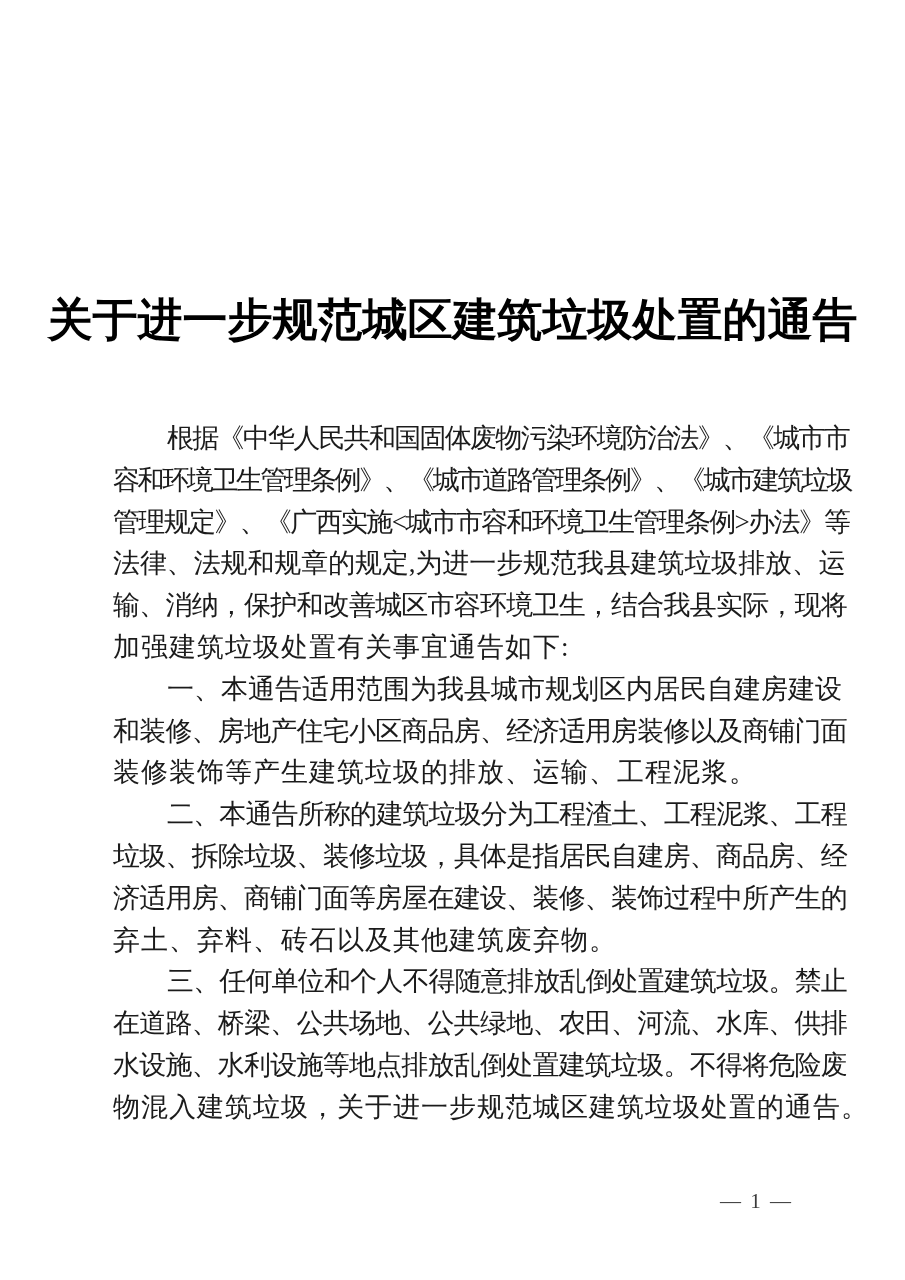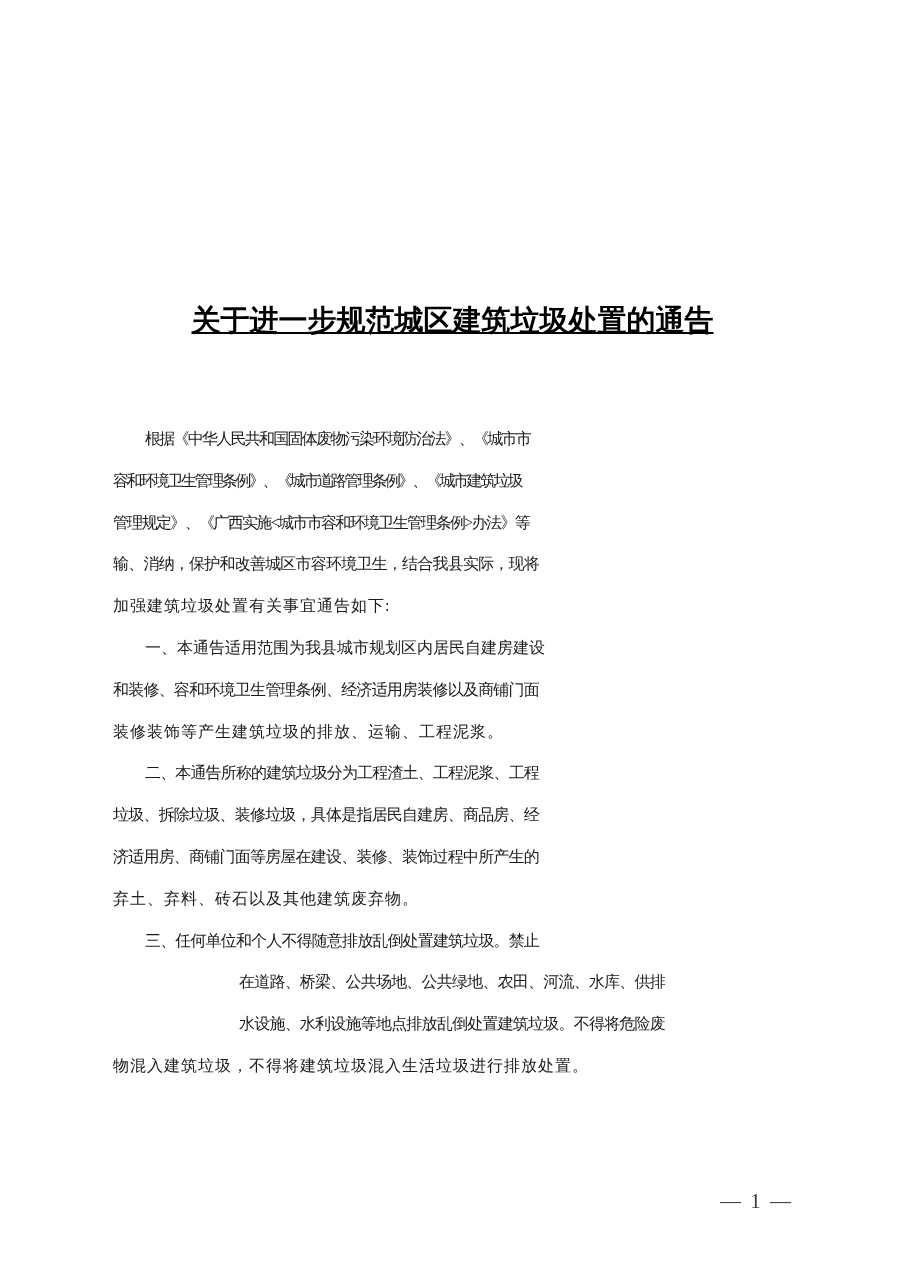--- a/index.html
+++ b/index.html
@@ -16,39 +16,38 @@
     font-family: "Liberation Serif", "DejaVu Serif", serif;
     color: #1b1b1b;
   }
   .doc-title {
     position: absolute;
     top: 297px;
     left: 0;
     width: 100%;
     margin: 0;
     text-align: center;
-    font-size: 29px;
+    font-size: 45px;
     line-height: 46px;
     font-weight: 700;
     color: #000000;
     letter-spacing: 0px;
-    text-decoration: underline;
   }
   .doc-body {
     position: absolute;
     top: 418px;
     left: 113px;
     width: 678px;
   }
   .paragraph {
     margin: 0;
     padding: 0;
   }
   .line {
-    font-size: 16px;
+    font-size: 27px;
     line-height: 41.8px;
     height: 41.8px;
     white-space: nowrap;
     overflow: visible;
     text-align: left;
   }
   .line.first {
     text-indent: 2em;
   }
   .page-footer {
@@ -65,36 +64,37 @@
 <body>
 
 <div class="page">
   <h1 class="doc-title">关于进一步规范城区建筑垃圾处置的通告</h1>
 
   <div class="doc-body">
       <div class="paragraph">
         <div class="line first" style="letter-spacing: -1.74074px;">根据《中华人民共和国固体废物污染环境防治法》、《城市市</div>
         <div class="line" style="letter-spacing: -2.4px;">容和环境卫生管理条例》、《城市道路管理条例》、《城市建筑垃圾</div>
         <div class="line" style="letter-spacing: -1.66667px;">管理规定》、《广西实施&lt;城市市容和环境卫生管理条例&gt;办法》等</div>
+        <div class="line" style="letter-spacing: -0.107143px;">法律、法规和规章的规定,为进一步规范我县建筑垃圾排放、运</div>
         <div class="line" style="letter-spacing: -0.785714px;">输、消纳，保护和改善城区市容环境卫生，结合我县实际，现将</div>
         <div class="line last" style="letter-spacing: 1px;">加强建筑垃圾处置有关事宜通告如下:</div>
       </div>
       <div class="paragraph">
         <div class="line first" style="letter-spacing: 0px;">一、本通告适用范围为我县城市规划区内居民自建房建设</div>
-        <div class="line" style="letter-spacing: -0.785714px;">和装修、容和环境卫生管理条例、经济适用房装修以及商铺门面</div>
+        <div class="line" style="letter-spacing: -0.785714px;">和装修、房地产住宅小区商品房、经济适用房装修以及商铺门面</div>
         <div class="line last" style="letter-spacing: 1px;">装修装饰等产生建筑垃圾的排放、运输、工程泥浆。</div>
       </div>
       <div class="paragraph">
         <div class="line first" style="letter-spacing: -0.846154px;">二、本通告所称的建筑垃圾分为工程渣土、工程泥浆、工程</div>
         <div class="line" style="letter-spacing: -0.785714px;">垃圾、拆除垃圾、装修垃圾，具体是指居民自建房、商品房、经</div>
         <div class="line" style="letter-spacing: -0.785714px;">济适用房、商铺门面等房屋在建设、装修、装饰过程中所产生的</div>
         <div class="line last" style="letter-spacing: 1px;">弃土、弃料、砖石以及其他建筑废弃物。</div>
       </div>
       <div class="paragraph">
         <div class="line first" style="letter-spacing: -0.846154px;">三、任何单位和个人不得随意排放乱倒处置建筑垃圾。禁止</div>
         <div class="line" style="letter-spacing: -0.785714px; text-align: center;">在道路、桥梁、公共场地、公共绿地、农田、河流、水库、供排</div>
         <div class="line" style="letter-spacing: -0.785714px; text-align: center;">水设施、水利设施等地点排放乱倒处置建筑垃圾。不得将危险废</div>
-        <div class="line last" style="letter-spacing: 1px;">物混入建筑垃圾，不得将建筑垃圾混入生活垃圾进行排放处置。</div>
+        <div class="line last" style="letter-spacing: 1px;">物混入建筑垃圾，关于进一步规范城区建筑垃圾处置的通告。</div>
       </div>
     </div>
 
   <div class="page-footer">— 1 —</div>
 </div>
 
 </body></html>

